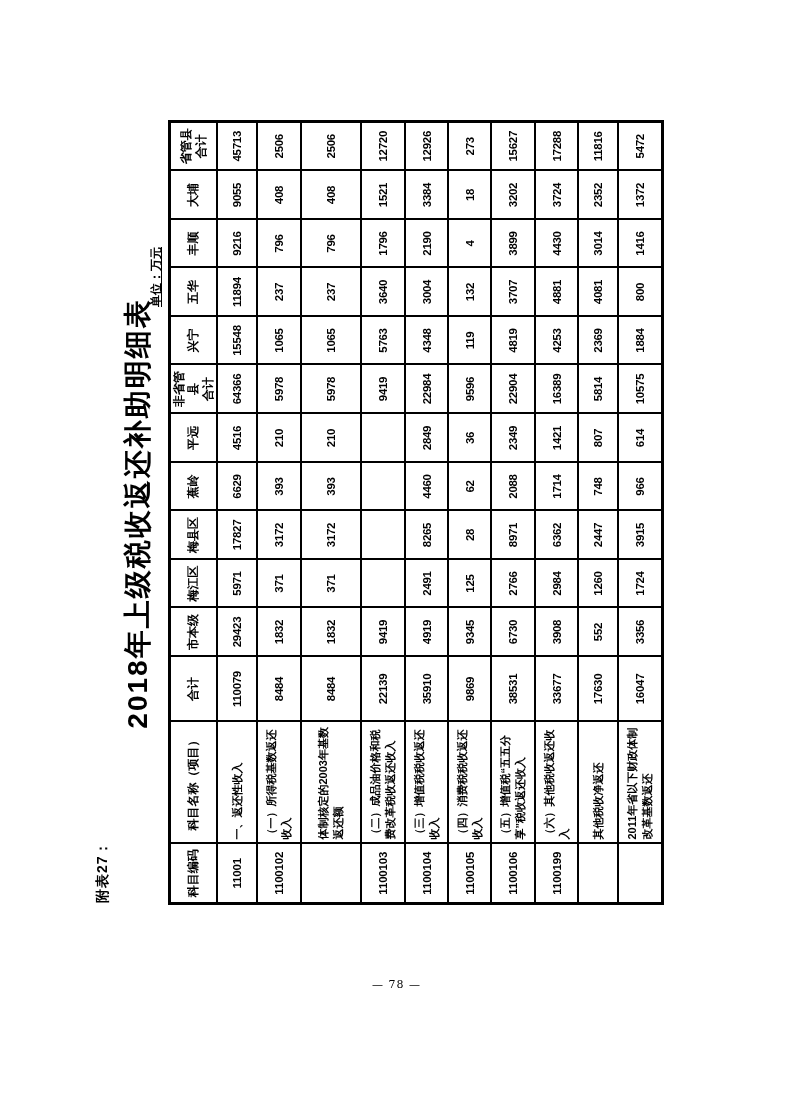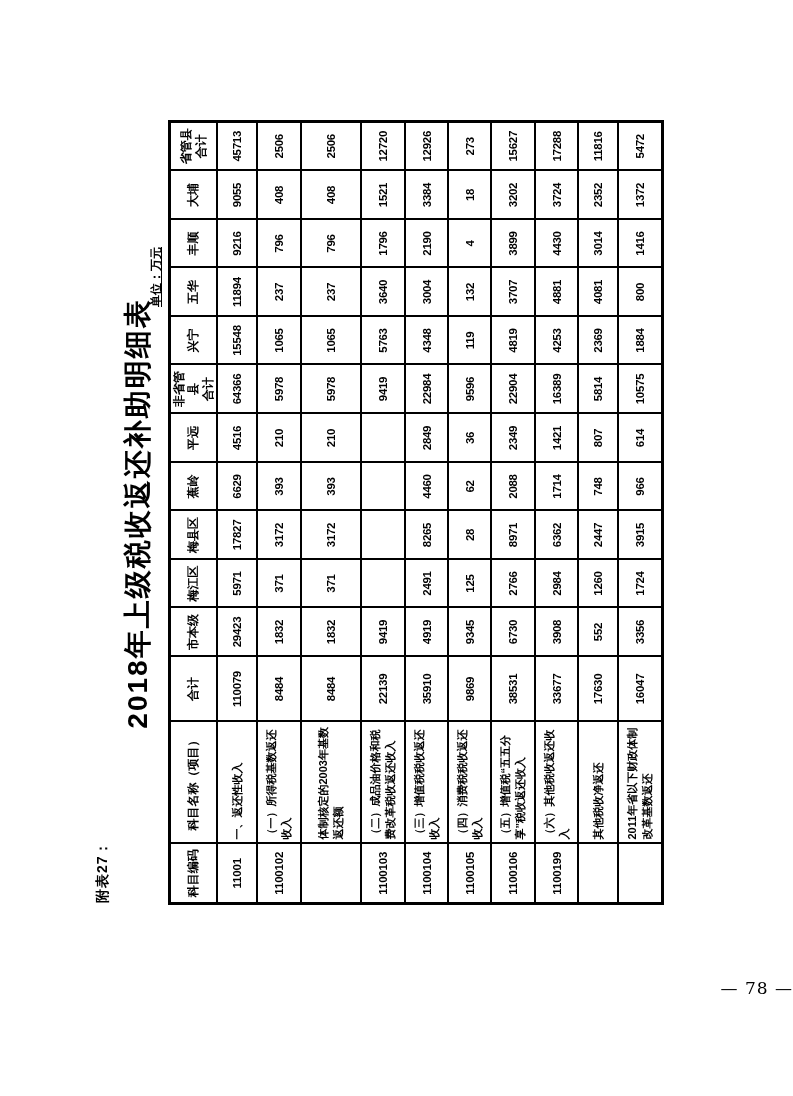--- a/index.html
+++ b/index.html
@@ -40,22 +40,22 @@
   .grid tbody tr:nth-child(3)  { height:60px; }
   .grid tbody tr:nth-child(4)  { height:44px; }
   .grid tbody tr:nth-child(5)  { height:43px; }
   .grid tbody tr:nth-child(6)  { height:43px; }
   .grid tbody tr:nth-child(7)  { height:44px; }
   .grid tbody tr:nth-child(8)  { height:43px; }
   .grid tbody tr:nth-child(9)  { height:40px; }
   .grid tbody tr:nth-child(10) { height:44px; }
 
   .page-no {
-    position:absolute; left:0; right:0; top:978px; text-align:right;
-    font-family:"DejaVu Serif", serif; font-size:17px; letter-spacing:1px;
+    position:absolute; left:0; right:0; top:978px; text-align:center;
+    font-family:"DejaVu Serif", serif; font-size:11px; letter-spacing:1px;
   }
 </style>
 </head>
 <body>
 
 <div class="sheet">
   <div class="rot-wrap">
     <div class="natural">
       <div class="head-area">
         <div class="annex">附表27：</div>

